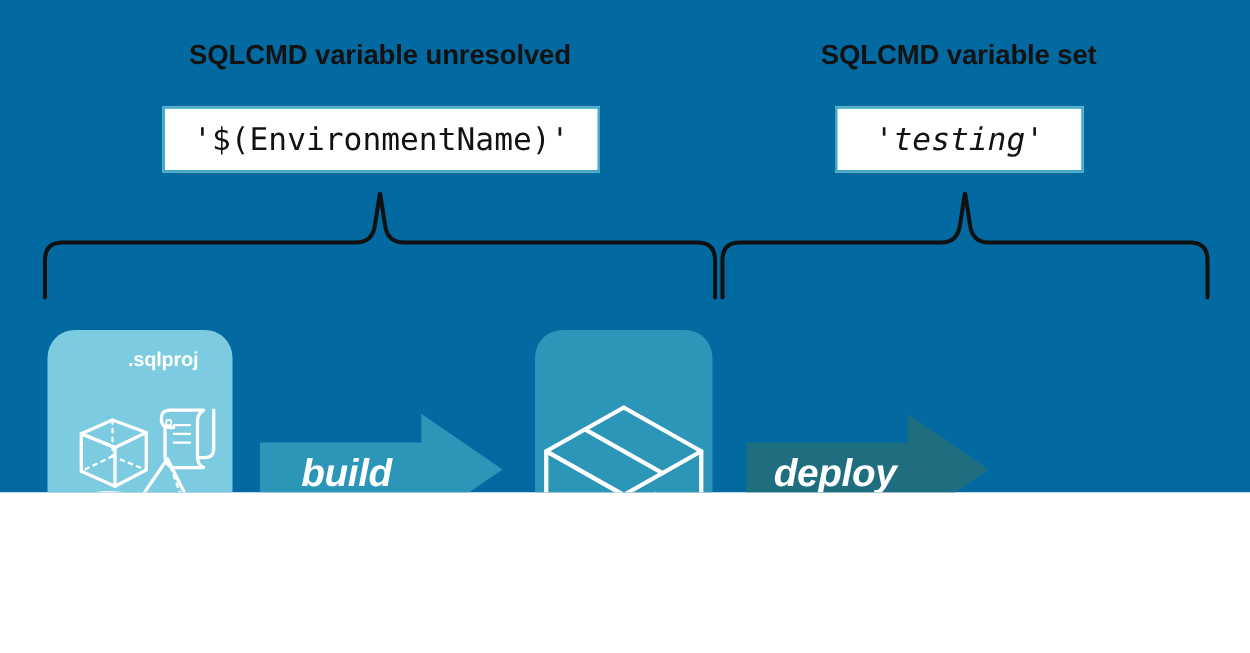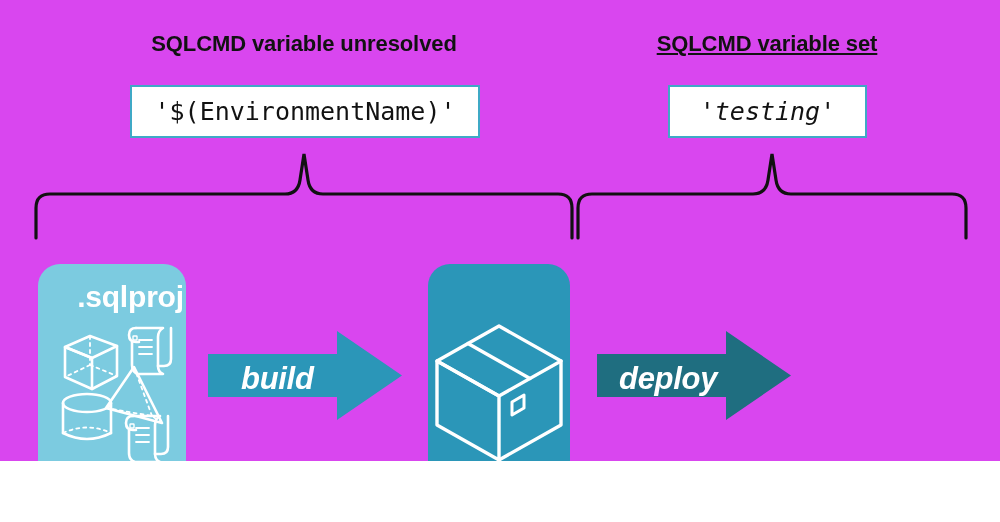--- a/index.html
+++ b/index.html
@@ -6,39 +6,39 @@
     margin: 0;
     padding: 0;
     background: #ffffff;
   }
   body {
     font-family: "Liberation Sans", sans-serif;
   }
   #canvas {
     position: relative;
     width: 1000px;
-    height: 461px;
-    background: #d946ef;
+    height: 394px;
+    background: #0369a1;
     overflow: hidden;
   }
 
   
   .group-title {
     position: absolute;
     font-family: "Liberation Sans", sans-serif;
     font-weight: bold;
     font-size: 22px;
     color: #121212;
     letter-spacing: -0.1px;
     white-space: nowrap;
     text-align: center;
     transform: translateX(-50%);
   }
   #title-left  { left: 304px; top: 31px; }
-  #title-right { left: 767px; top: 31px; text-decoration: underline; }
+  #title-right { left: 767px; top: 31px; }
 
   
   .code-box {
     position: absolute;
     box-sizing: border-box;
     border: 2px solid #3FA9C6;
     background: #ffffff;
     display: flex;
     align-items: center;
     justify-content: center;
@@ -67,21 +67,21 @@
     border-radius: 22px;
     box-sizing: border-box;
   }
   .stage-label {
     position: absolute;
     left: 0;
     right: 0;
     text-align: center;
     font-family: "Liberation Sans", sans-serif;
     font-weight: bold;
-    font-size: 30px;
+    font-size: 16px;
     color: #ffffff;
     letter-spacing: -0.2px;
     white-space: nowrap;
     padding-left: 37px;
   }
   .stage-art {
     position: absolute;
     left: 0;
     right: 0;
   }

